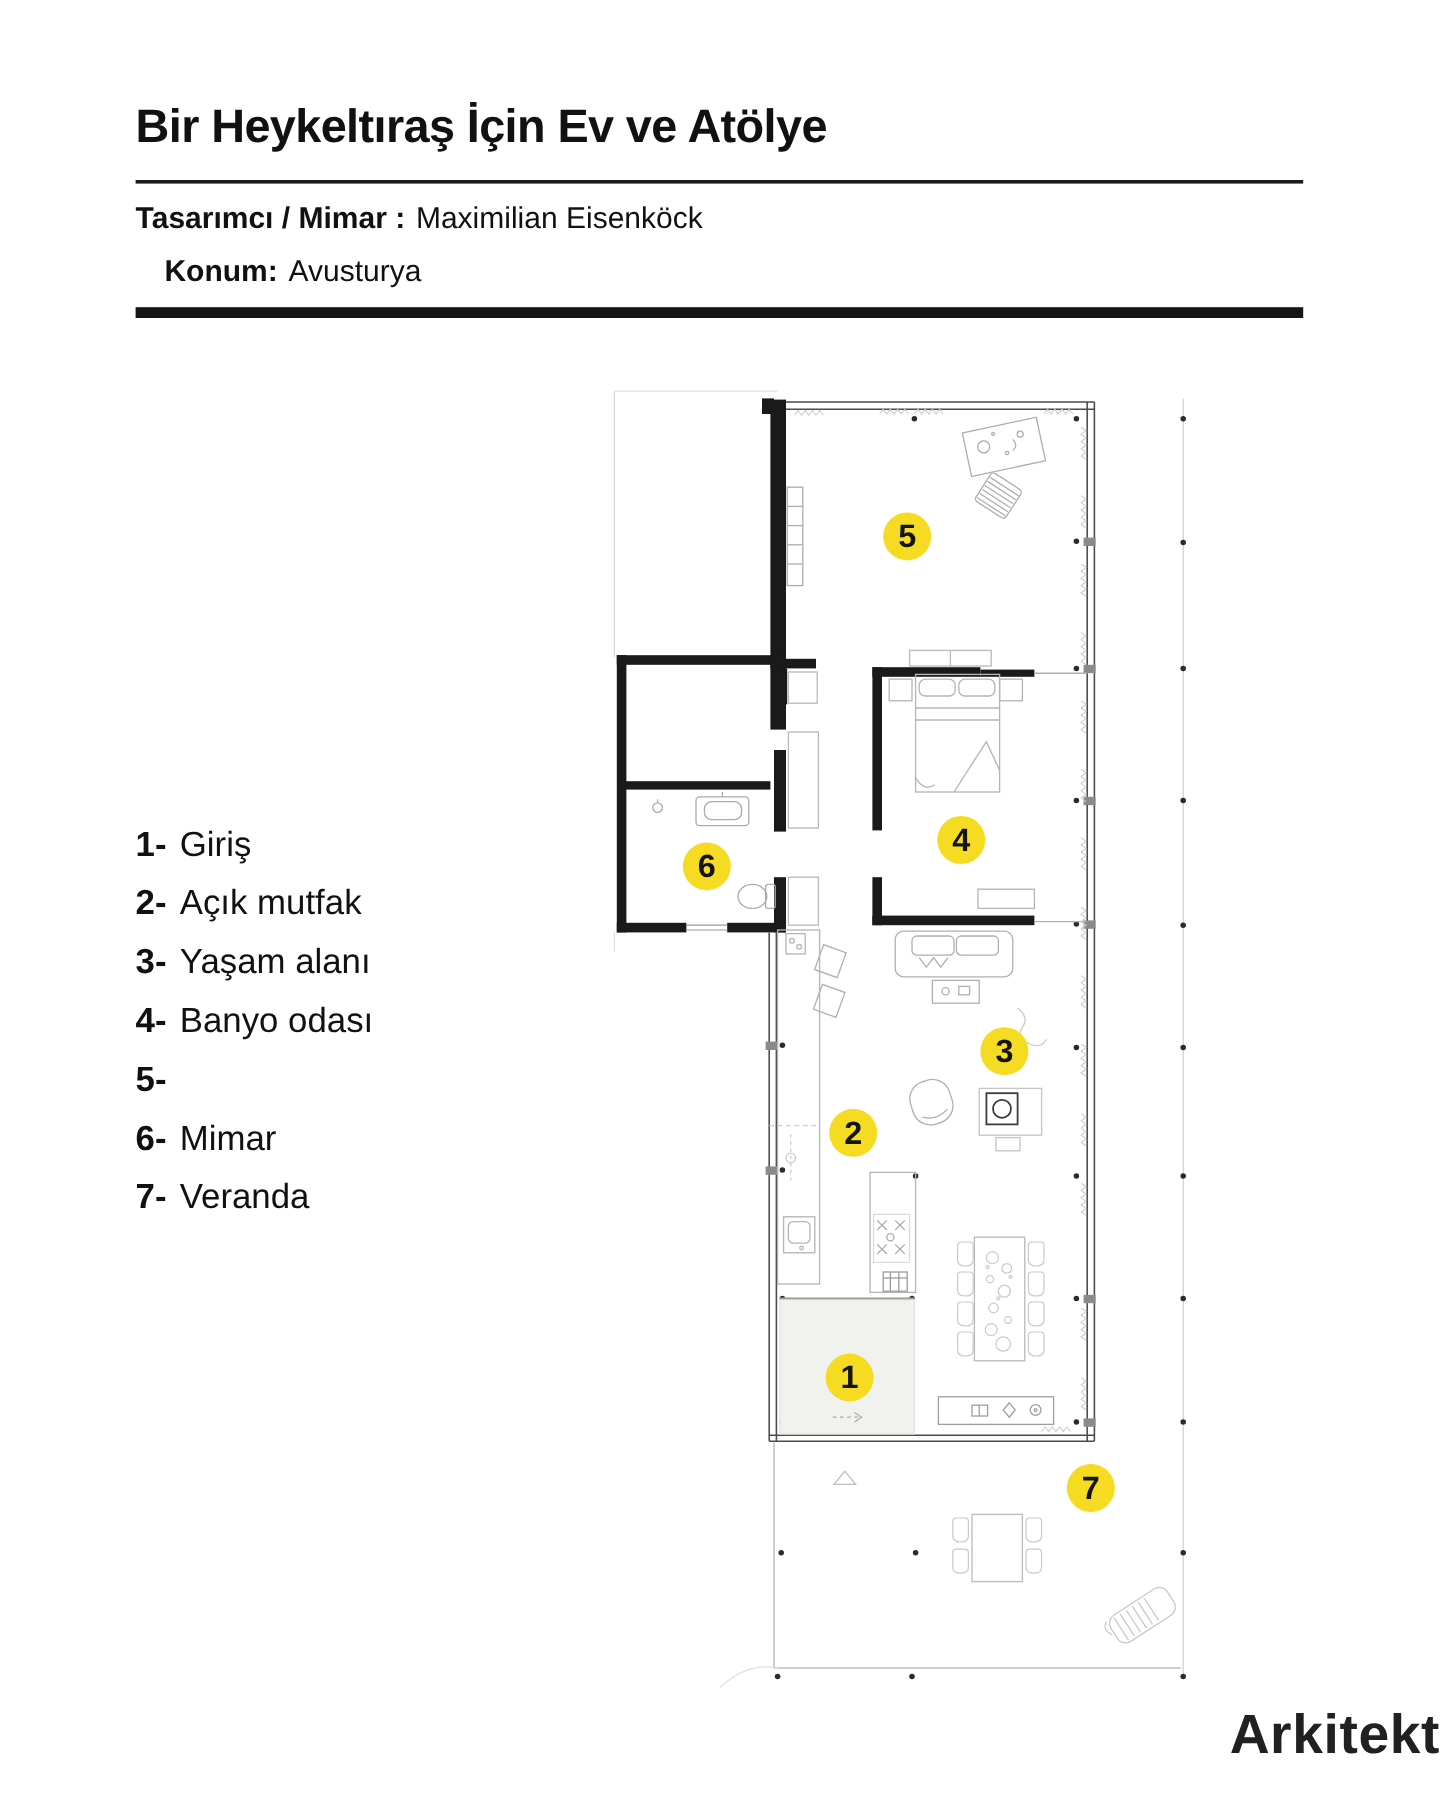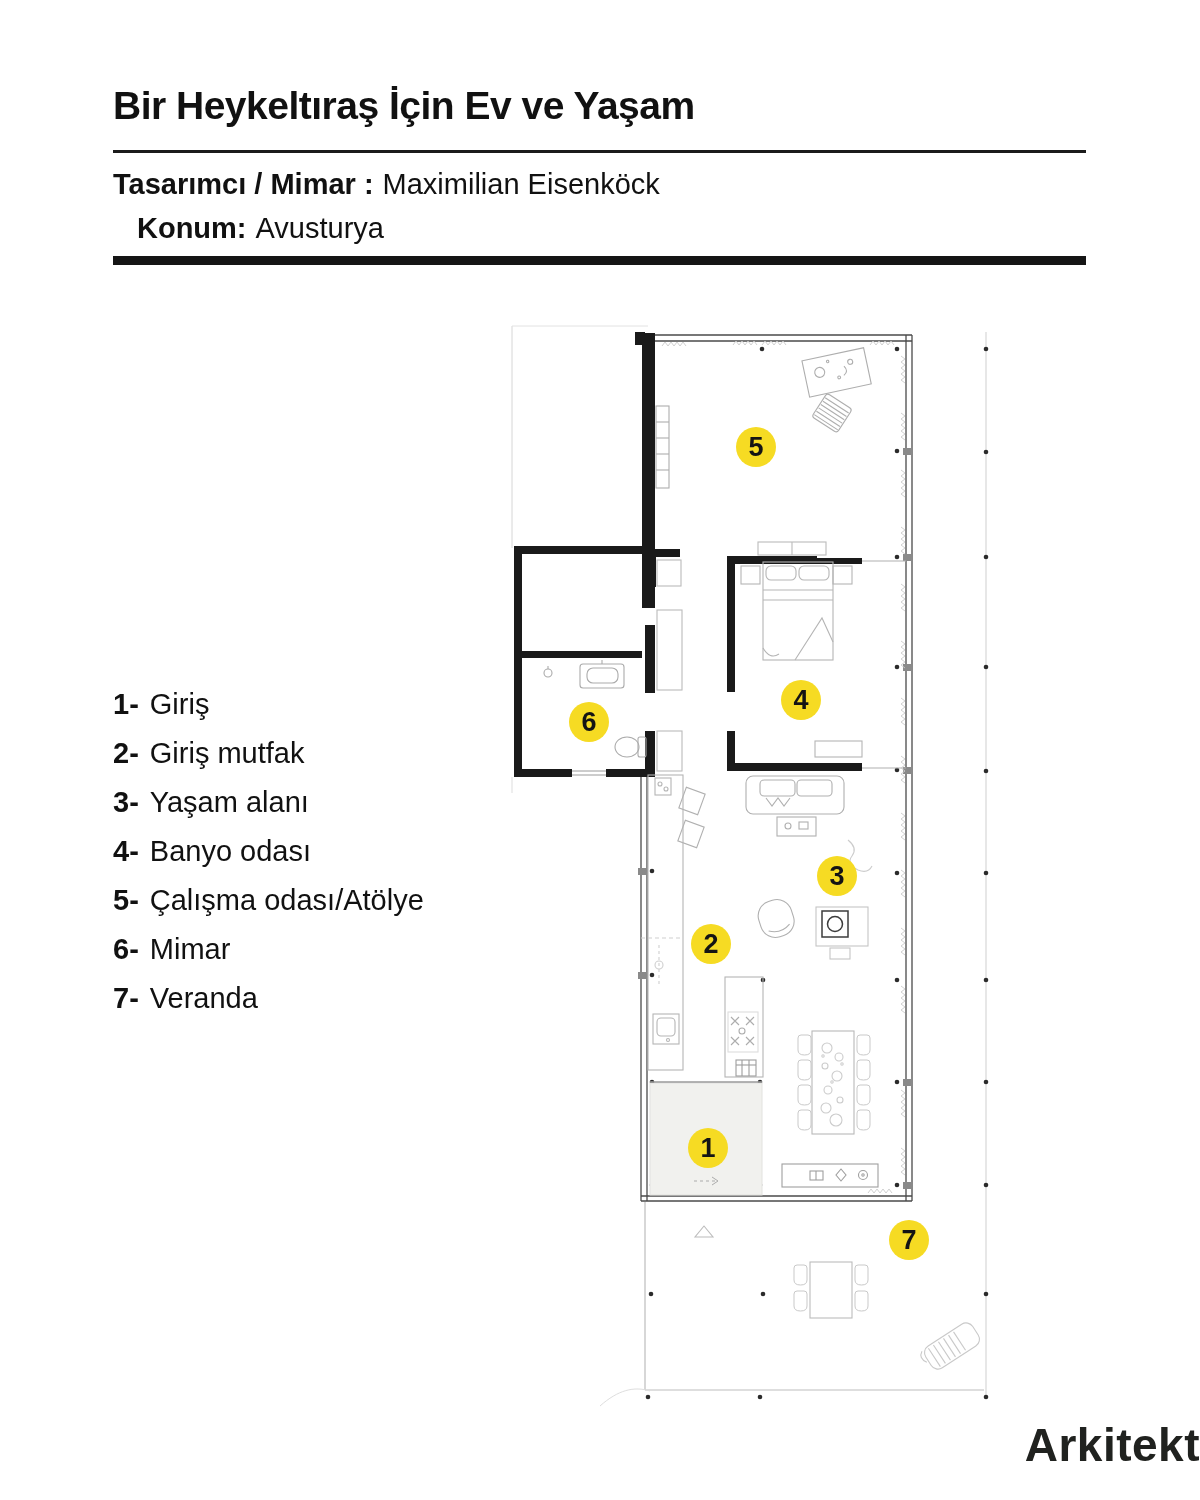--- a/index.html
+++ b/index.html
@@ -4,21 +4,21 @@
 <style>
   html,body{margin:0;padding:0;}
   body{
     width:1200px;height:1500px;position:relative;background:#ffffff;
     font-family:"Liberation Sans",sans-serif;color:#111;overflow:hidden;
   }
   .abs{position:absolute;}
   
   .title{left:113px;top:84px;width:975px;font-size:39px;font-weight:bold;letter-spacing:-0.5px;}
   .rule-thin{left:113px;top:150px;width:973px;height:3px;background:#1b1b1b;}
-  .meta-line{left:113px;width:975px;font-size:29px;}
+  .meta-line{left:113px;width:975px;font-size:25px;}
   .meta-1{top:168px;}
   .meta-2{top:212px;margin-left:24px;}
   .meta-label{font-weight:bold;}
   .meta-value{font-weight:normal;margin-left:9px;}
   .rule-thick{left:113px;top:256px;width:973px;height:9px;background:#151515;}
   
   .legend{left:113px;top:680px;width:380px;}
   .legend-item{height:49px;display:flex;align-items:center;font-size:29px;}
   .legend-num{font-weight:bold;margin-right:11px;}
   
@@ -36,51 +36,50 @@
   .m5{left:736px;top:427px;}
   .m6{left:569px;top:702px;}
   .m7{left:889px;top:1220px;}
   
   .footer{left:0;top:1418px;width:1200px;text-align:right;}
   .logo{font-size:46px;font-weight:bold;letter-spacing:0.5px;color:#20221f;}
 </style>
 </head>
 <body>
 
-<div class="abs title">Bir Heykeltıraş İçin Ev ve Yaşam</div>
+<div class="abs title">Bir Heykeltıraş İçin Ev ve Atölye</div>
 <div class="abs rule-thin"></div>
 
 <div class="abs meta-line meta-1">
   <span class="meta-label">Tasarımcı / Mimar :</span><span class="meta-value">Maximilian Eisenköck</span>
 </div>
 <div class="abs meta-line meta-2">
   <span class="meta-label">Konum:</span><span class="meta-value">Avusturya</span>
 </div>
 <div class="abs rule-thick"></div>
 
 <div class="abs legend">
   <div class="legend-item">
       <span class="legend-num">1-</span>
       <span>Giriş</span>
     </div>
   <div class="legend-item">
       <span class="legend-num">2-</span>
-      <span>Giriş mutfak</span>
+      <span>Açık mutfak</span>
     </div>
   <div class="legend-item">
       <span class="legend-num">3-</span>
       <span>Yaşam alanı</span>
     </div>
   <div class="legend-item">
       <span class="legend-num">4-</span>
       <span>Banyo odası</span>
     </div>
   <div class="legend-item">
       <span class="legend-num">5-</span>
-      <span>Çalışma odası/Atölye</span>
     </div>
   <div class="legend-item">
       <span class="legend-num">6-</span>
       <span>Mimar</span>
     </div>
   <div class="legend-item">
       <span class="legend-num">7-</span>
       <span>Veranda</span>
     </div>
 </div>

